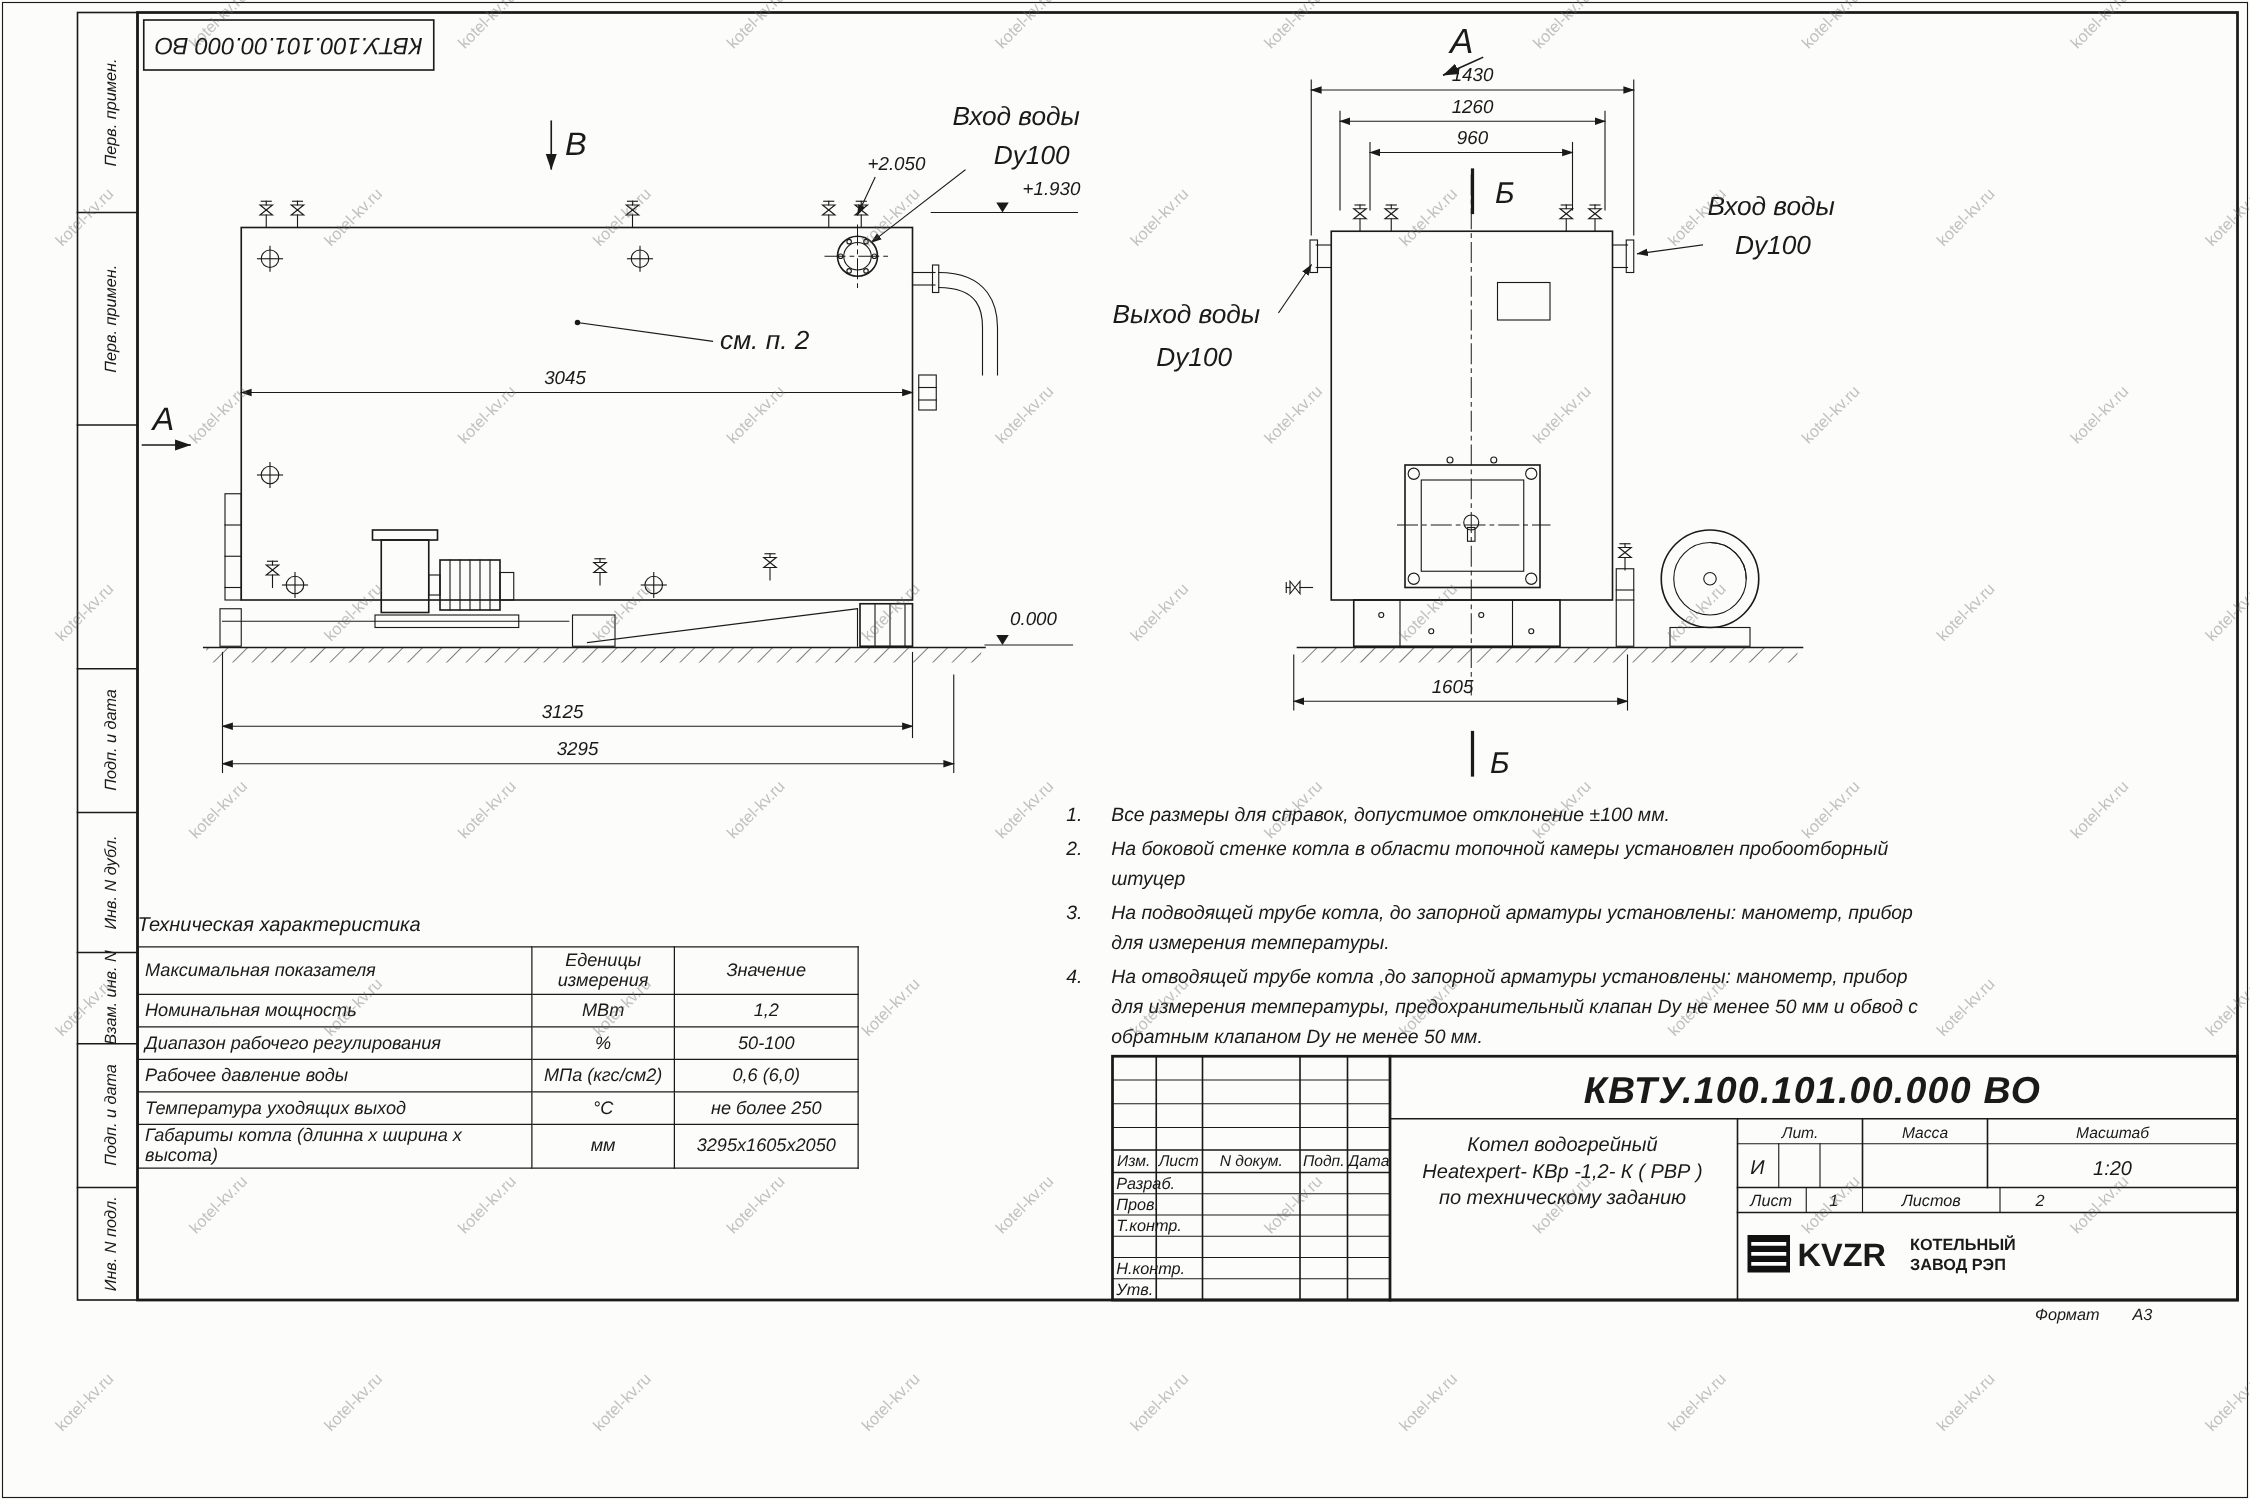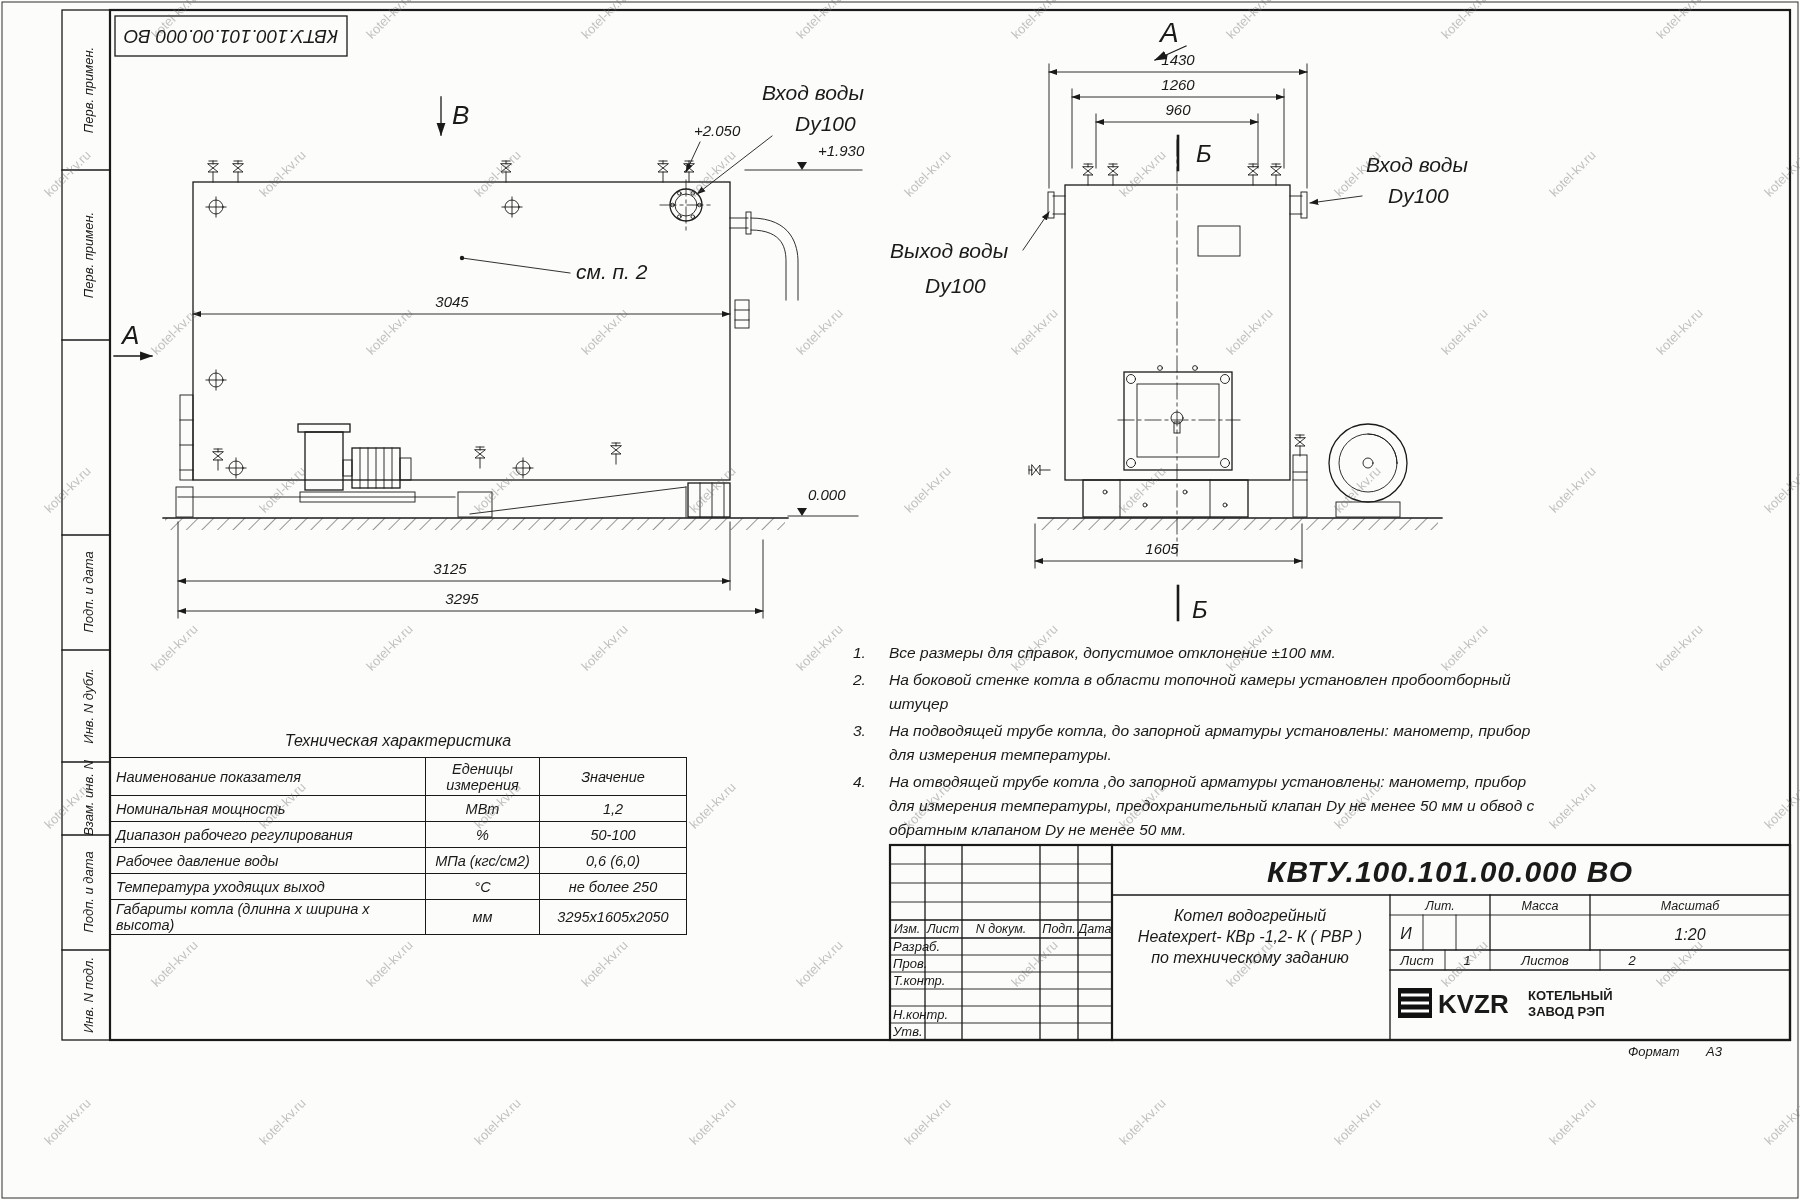--- a/index.html
+++ b/index.html
@@ -14,21 +14,21 @@
   .cl{stroke-dasharray:16 4 3 4;stroke-width:0.8}
   .f12{font-size:12.5px}.f13{font-size:13px}.f15{font-size:15px}.f16{font-size:16px}
   .f19{font-size:19px}.f21{font-size:21px}.f24{font-size:24px}.f26{font-size:26px}.f30{font-size:30px;font-weight:600;letter-spacing:1px}
   .bold{font-weight:bold;font-style:normal}
   
   .notes{position:absolute;left:853px;top:641px;width:700px;font-style:italic;font-size:15.5px;line-height:1.55}
   .note{display:flex;margin-bottom:3px}
   .note-num{width:36px;flex:0 0 36px}
   
   .spec{position:absolute;left:110px;top:732px;width:576px}
-  .spec-title{text-align:center;font-style:italic;font-size:16px;margin-bottom:7px}
+  .spec-title{font-style:italic;font-size:16px;margin-bottom:7px}
   .spec table{border-collapse:collapse;width:576px;table-layout:fixed}
   .spec td,.spec th{border:1.5px solid #1a1a1a;font-style:italic;font-weight:normal;font-size:14.5px;height:26px;padding:1px 5px;background:transparent}
   .spec th{height:38px;text-align:center}
   .spec .c-name{width:315px;text-align:left}
   .spec .c-unit{width:114px;text-align:center}
   .spec .c-val{width:147px;text-align:center}
   
   #watermarks{position:absolute;inset:0;pointer-events:none;z-index:6}
   .wm{position:absolute;transform:rotate(-45deg);color:rgba(105,105,105,0.40);font-size:13px;white-space:nowrap}
   
@@ -369,21 +369,21 @@
       <span class="note-num">4.</span>
       <span class="note-text">На отводящей трубе котла ,до запорной арматуры установлены: манометр, прибор для измерения температуры, предохранительный клапан  Dу не менее  50 мм и обвод с обратным клапаном  Dу не менее  50 мм.</span>
     </div>
   </div>
 
   <div class="spec">
     <div class="spec-title">Техническая характеристика</div>
     <table>
       <tbody>
           <tr>
-        <th class="c-name">Наименование показателя</th>
+        <th class="c-name">Максимальная показателя</th>
         <th class="c-unit">Еденицы измерения</th>
         <th class="c-val">Значение</th>
       </tr>
       <tr>
         <td class="c-name">Номинальная мощность</td>
         <td class="c-unit">МВт</td>
         <td class="c-val">1,2</td>
       </tr>
       <tr>
         <td class="c-name">Диапазон рабочего регулирования</td>

